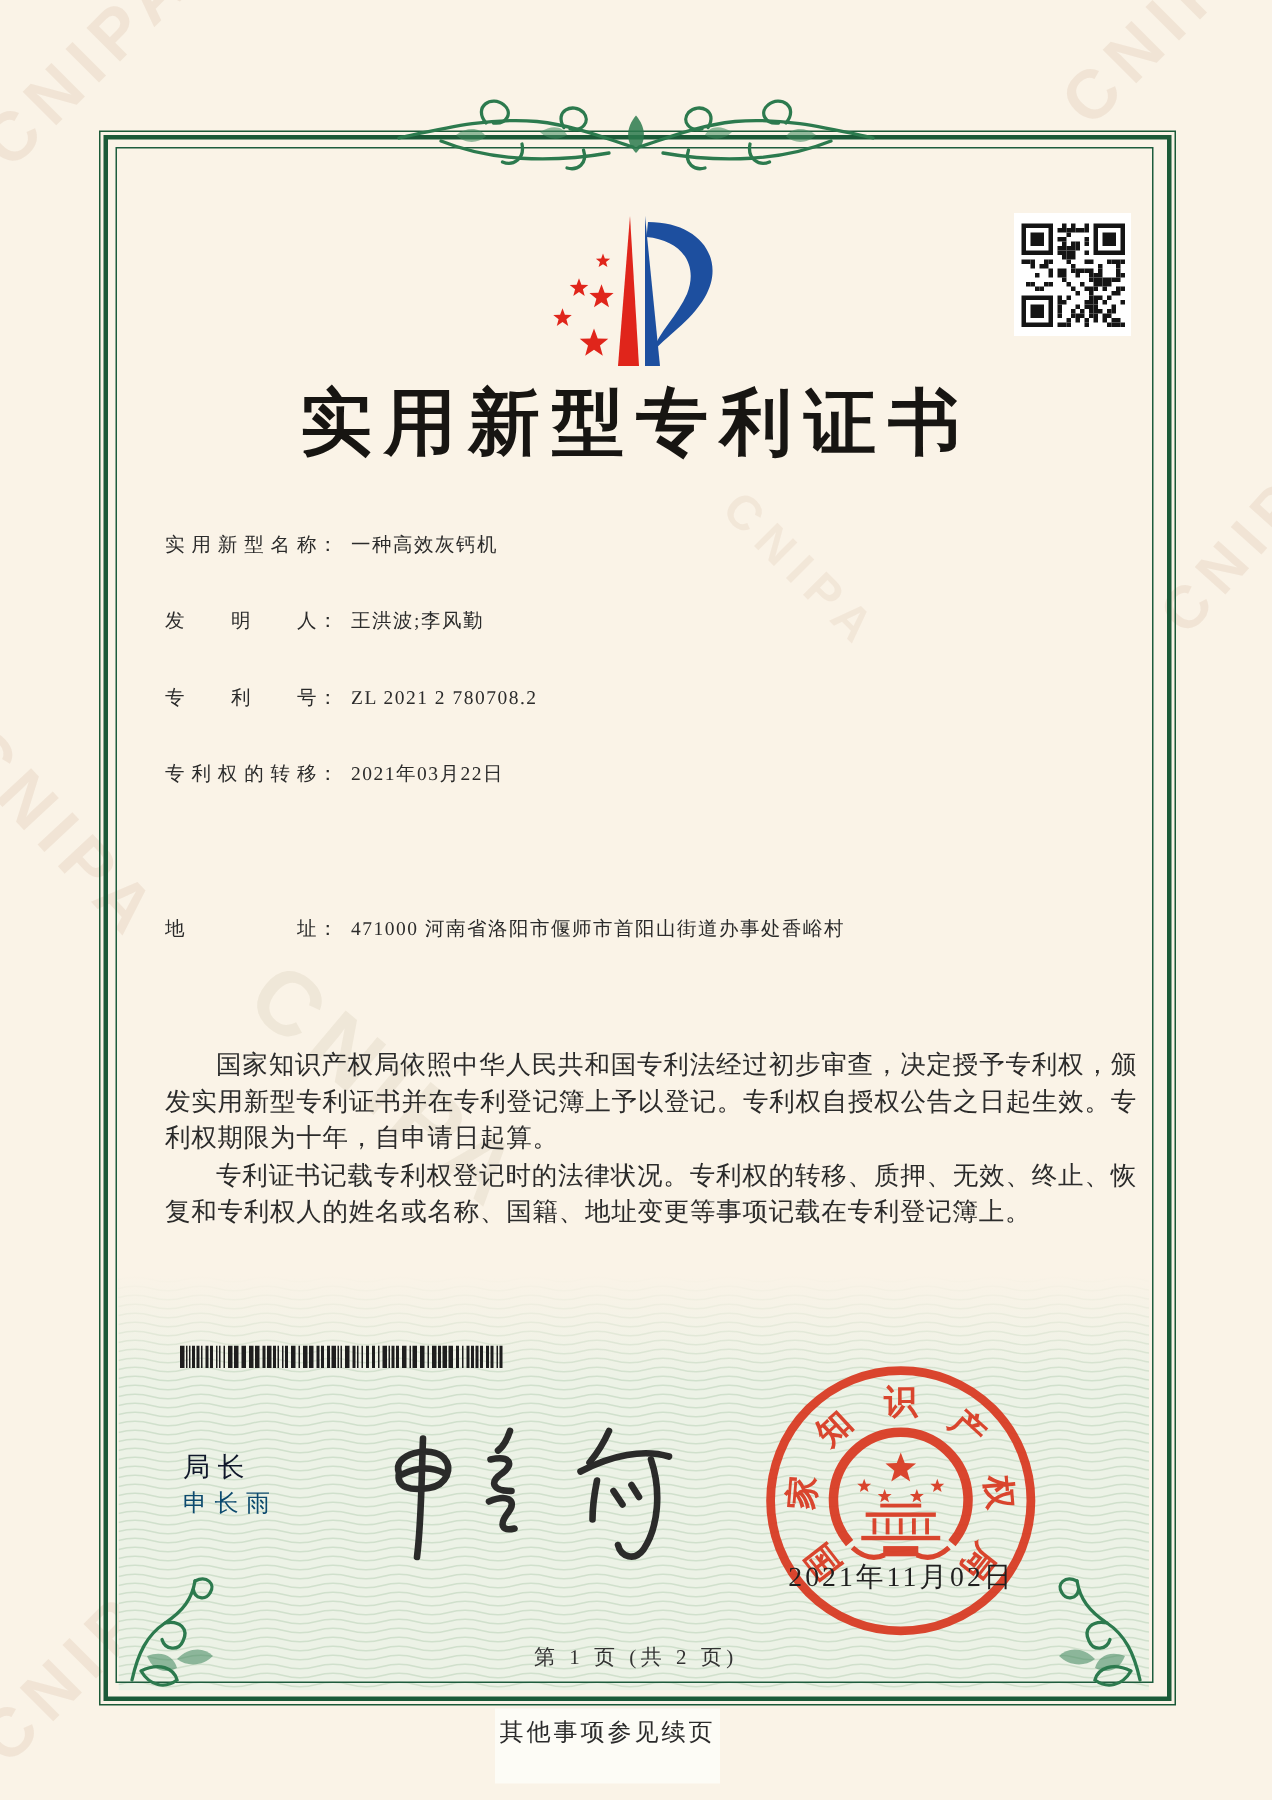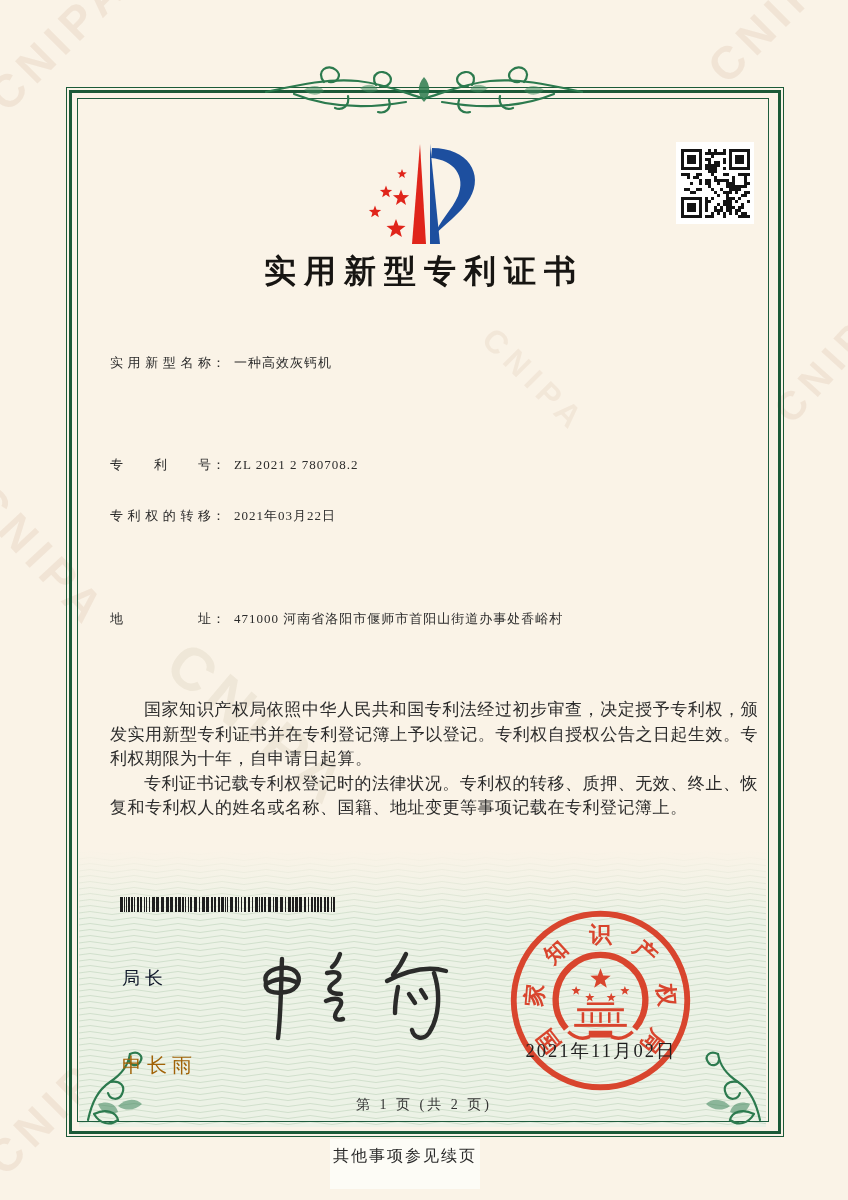--- a/index.html
+++ b/index.html
@@ -38,35 +38,35 @@
   }
   .ornament-top{position:absolute; left:264px; top:64px; width:320px; height:60px;}
   .corner-bl{position:absolute; left:84px;  top:1044px; width:82px; height:82px;}
   .corner-br{position:absolute; left:682px; top:1044px; width:82px; height:82px;}
   
   .cert-no{position:absolute; left:108px; top:146px; font-size:17px; letter-spacing:2px; color:#2b2b2b;}
   .logo{position:absolute; left:360px; top:140px; width:126px; height:108px;}
   .qr{position:absolute; left:676px; top:142px; width:78px; height:82px;}
   .doc-title{
     position:absolute; left:84px; top:250px; width:680px; margin:0;
-    font-size:32px; font-weight:bold; letter-spacing:8px; text-align:center; color:#171512;
+    font-size:48px; font-weight:bold; letter-spacing:8px; text-align:center; color:#171512;
   }
   
   .frow{position:absolute; left:110px; width:650px; font-size:13px; color:#2b2b2b; letter-spacing:1px; white-space:nowrap;}
   .flabel{display:inline-block; width:102px; text-align:justify; text-align-last:justify; vertical-align:top;}
   .fcolon{margin-right:8px;}
   .r1{top:354px;} .r2{top:405px;} .r3{top:456px;} .r4{top:507px;} .r5{top:559px;} .r6{top:610px;} .r7{top:662px;}
   .grant-no{position:absolute; left:332px; top:0;}
   
   .body-text{position:absolute; left:110px; top:698px; width:648px;}
   .body-text p{margin:0; font-size:17px; line-height:24.5px; letter-spacing:.5px; text-indent:2em; text-align:justify; color:#2b2b2b;}
   
   .barcode{position:absolute; left:120px; top:897px; width:218px; height:15px;}
   .signer-role{position:absolute; left:122px; top:966px; font-size:18px; letter-spacing:5px; color:#0f172a;}
-  .signer-name{position:absolute; left:122px; top:1052px; font-size:20px; letter-spacing:5px; color:#a16207;}
+  .signer-name{position:absolute; left:122px; top:992px; font-size:16px; letter-spacing:5px; color:#0c4a6e;}
   .signature{position:absolute; left:248px; top:942px; width:205px; height:108px;}
   .seal{position:absolute; left:503px; top:903px; width:195px; height:195px;}
   .seal-date{
     position:absolute; left:505px; top:1038px; width:192px; text-align:center;
     font-size:18.5px; letter-spacing:2px; color:#1f1f1f; font-weight:500;
   }
   .page-info{position:absolute; left:84px; top:1096px; width:680px; text-align:center; font-size:14px; letter-spacing:3px; color:#333;}
   .note-box{
     position:absolute; left:330px; top:1139px; width:150px; height:50px;
     background:#fdfcf6; text-align:center; line-height:33px; font-size:16px; letter-spacing:2px; color:#2b2b2b;
@@ -358,20 +358,23 @@
       <rect x="5" y="55" width="21" height="21" fill="#141414"></rect>
       <rect x="8" y="58" width="15" height="15" fill="#ffffff"></rect>
       <rect x="11" y="61" width="9" height="9" fill="#141414"></rect>
     </svg>
 
   <h1 class="doc-title">实用新型专利证书</h1>
 
   <div class="frow r1">
     <span class="flabel">实用新型名称</span><span class="fcolon">：</span><span>一种高效灰钙机</span>
   </div>
+  <div class="frow r2">
+    <span class="flabel">发明人</span><span class="fcolon">：</span><span>王洪波;李风勤</span>
+  </div>
   <div class="frow r3">
     <span class="flabel">专利号</span><span class="fcolon">：</span><span>ZL 2021 2 780708.2</span>
   </div>
   <div class="frow r4">
     <span class="flabel">专利权的转移</span><span class="fcolon">：</span><span>2021年03月22日</span>
   </div>
   <div class="frow r6">
     <span class="flabel">地址</span><span class="fcolon">：</span><span>471000 河南省洛阳市偃师市首阳山街道办事处香峪村</span>
   </div>
 

